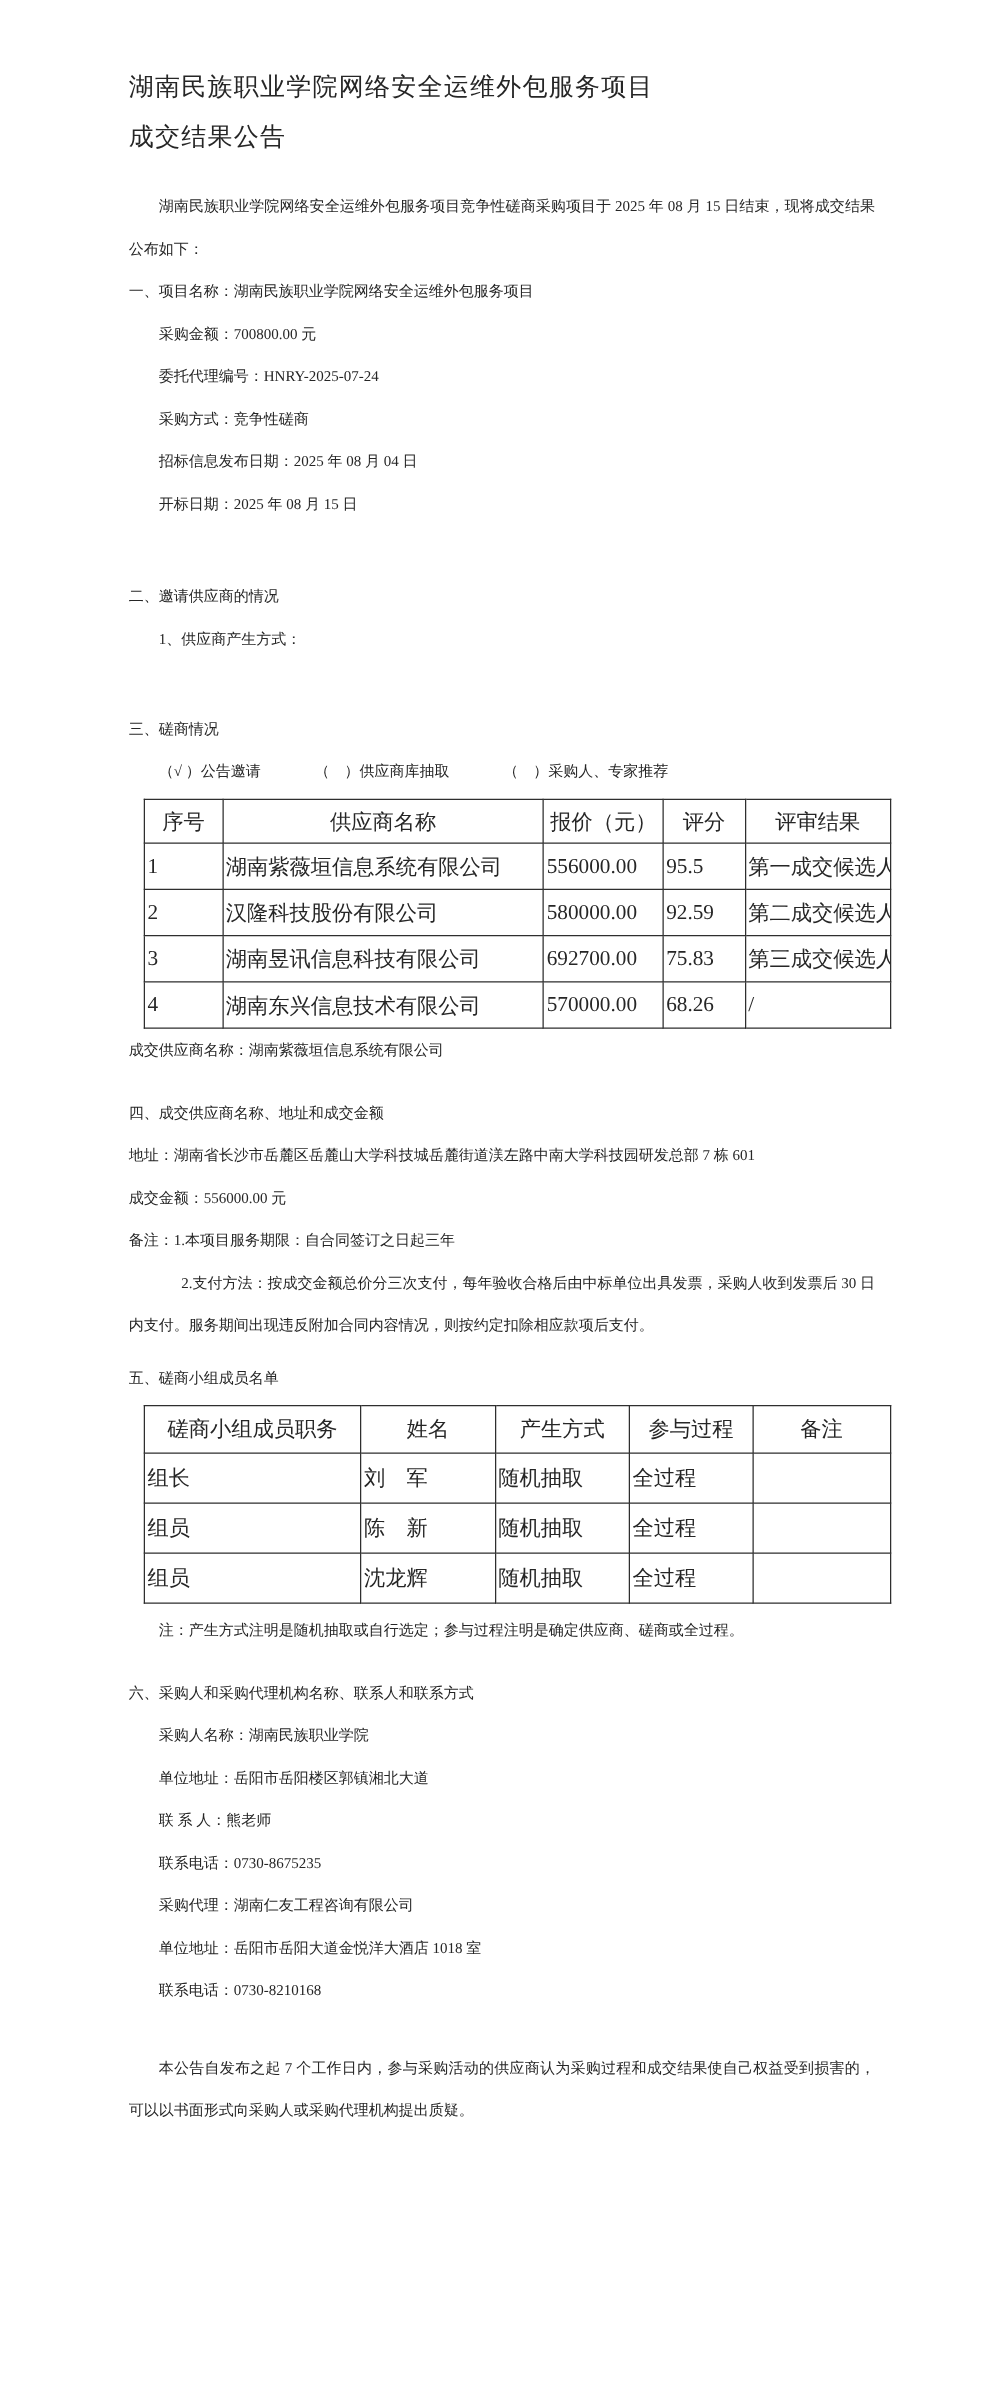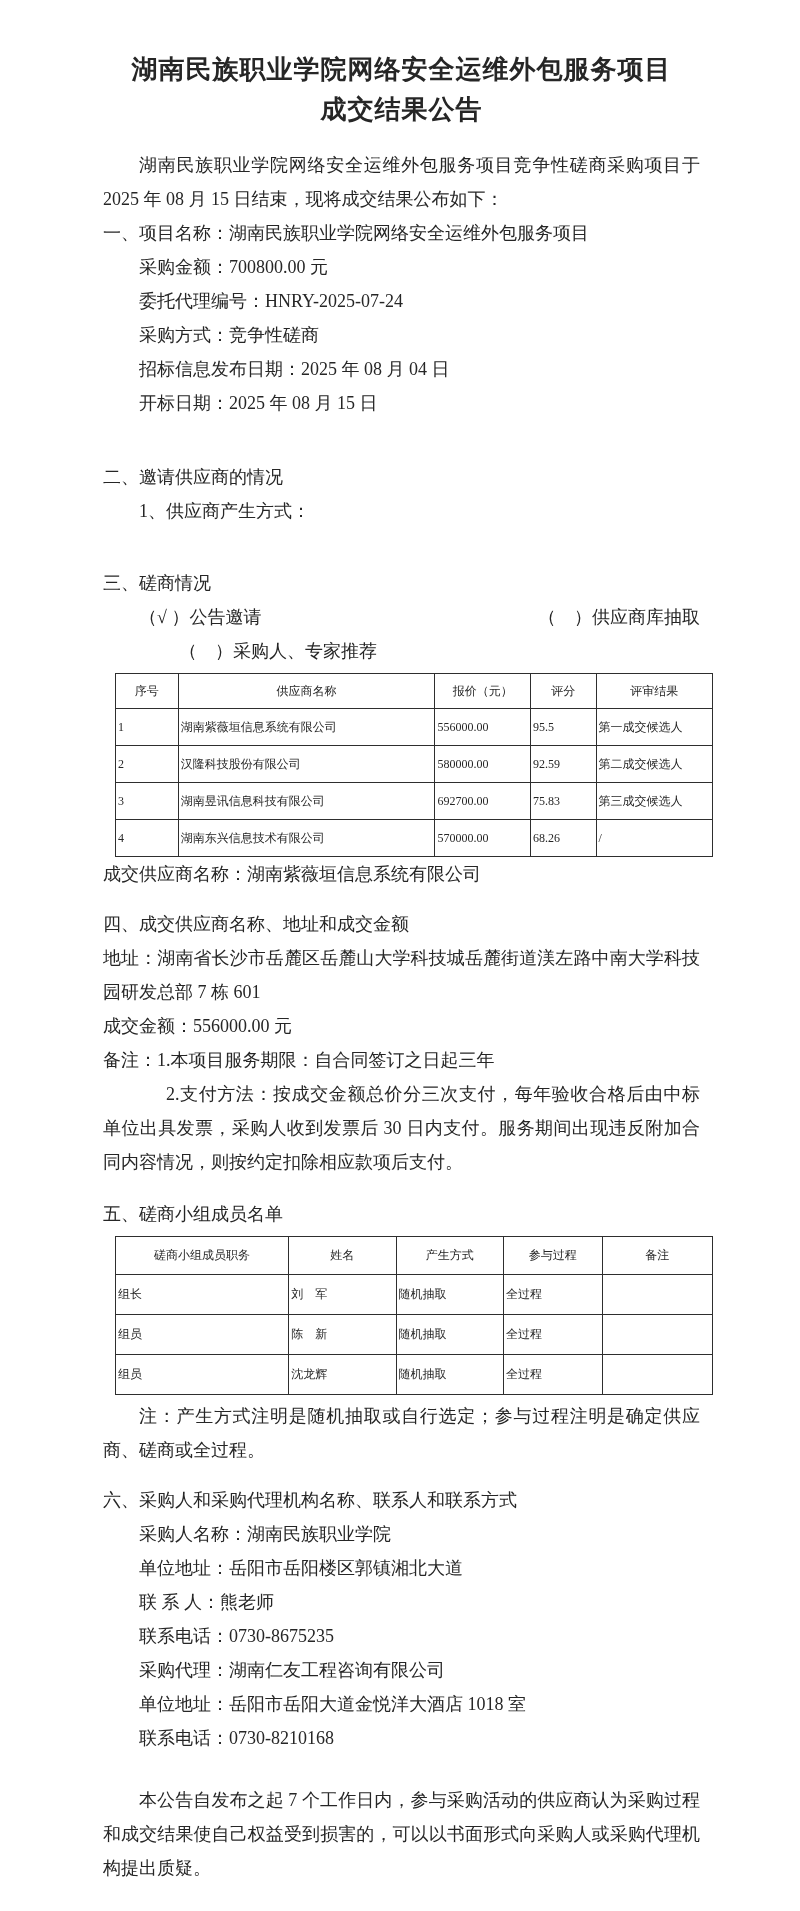--- a/index.html
+++ b/index.html
@@ -14,57 +14,57 @@
     color: #262626;
     font-family: "Liberation Serif", "DejaVu Serif", serif;
   }
   .page {
     box-sizing: border-box;
     width: 800px;
     padding: 50px 100px 0 103px;
   }
   .doc-title {
     margin: 0;
-    text-align: center;
-    font-size: 26px;
+    text-align: left;
+    font-size: 20px;
     line-height: 40px;
-    font-weight: 700;
+    font-weight: 400;
     letter-spacing: 1px;
   }
   .para {
     margin: 0;
-    font-size: 18px;
+    font-size: 12px;
     line-height: 34px;
     text-align: justify;
   }
   .indent2 { text-indent: 2em; }
   .indent35 { text-indent: 3.5em; }
   .sub { padding-left: 2em; }
   .heading { font-weight: normal; }
 
   .mt-intro   { margin-top: 18px; }
   .mt-sec2    { margin-top: 40px; }
   .mt-sec3    { margin-top: 38px; }
   .mt-sec4    { margin-top: 16px; }
-  .mt-sec5    { margin-top: 18px; }
+  .mt-sec5    { margin-top: 8px; }
   .mt-sec6    { margin-top: 16px; }
   .mt-close   { margin-top: 28px; }
   .mt-table   { margin-top: 5px; }
   .mt-note    { margin-top: 4px; }
 
   table.doc-table {
     border-collapse: collapse;
     table-layout: fixed;
     width: 598px;
     margin-left: 12px;
   }
   table.doc-table th,
   table.doc-table td {
     border: 1px solid #2e2e2e;
-    font-size: 12px;
+    font-size: 17px;
     font-weight: normal;
     vertical-align: middle;
     padding: 0 2px;
     overflow: hidden;
     white-space: nowrap;
   }
   table.neg-table th { height: 34px; }
   table.neg-table td { height: 36px; }
   table.panel-table th { height: 37px; }
   table.panel-table td { height: 39px; }

